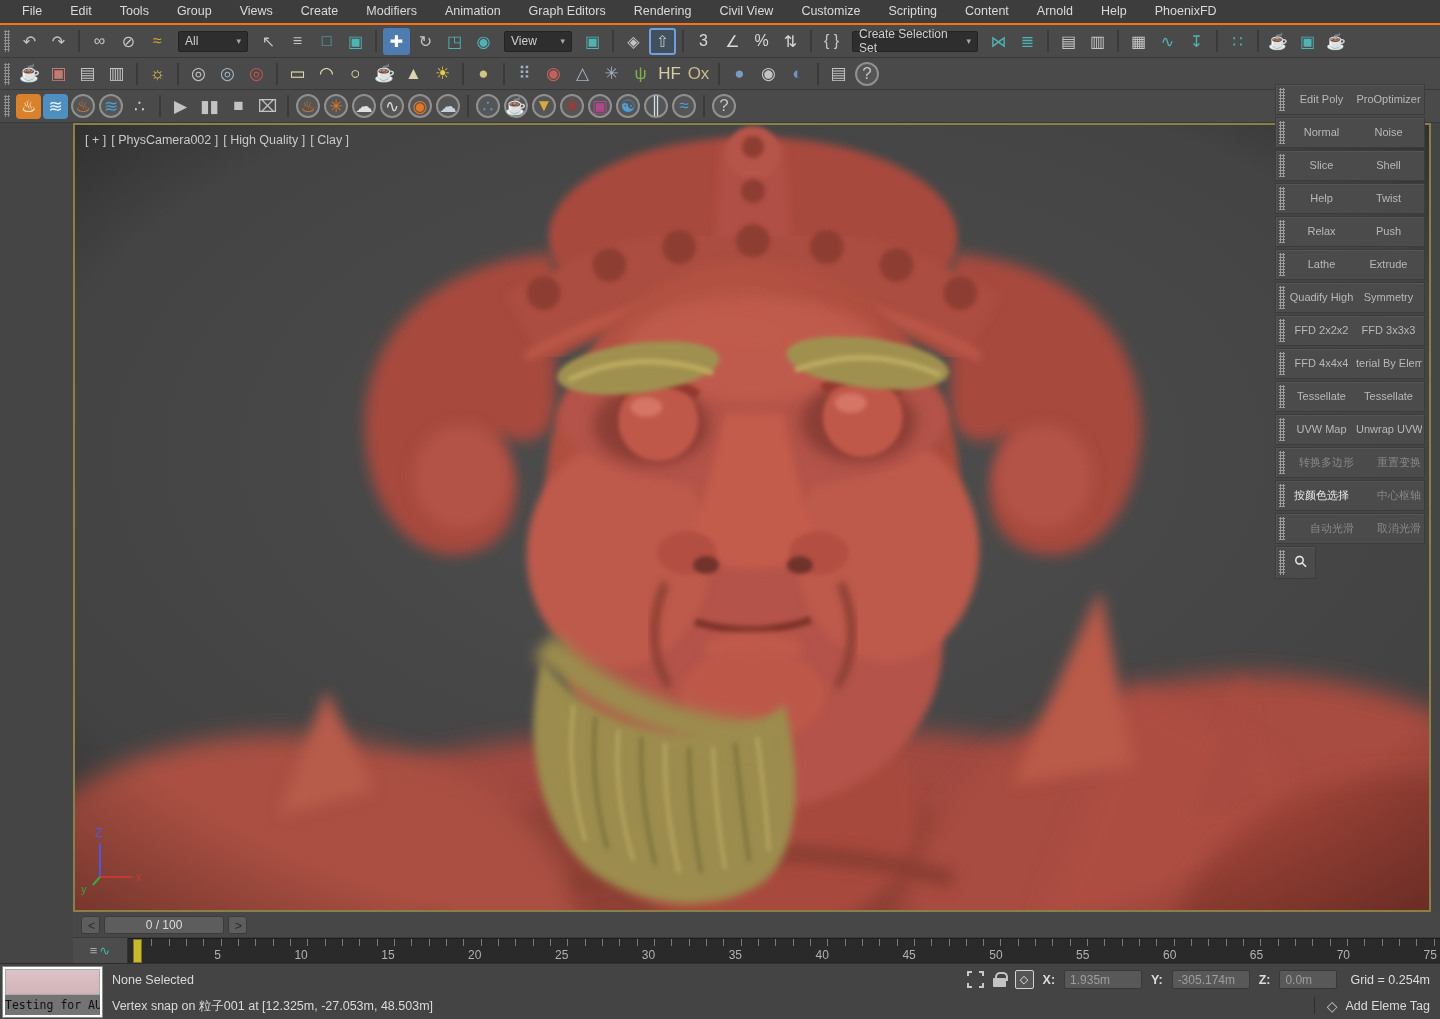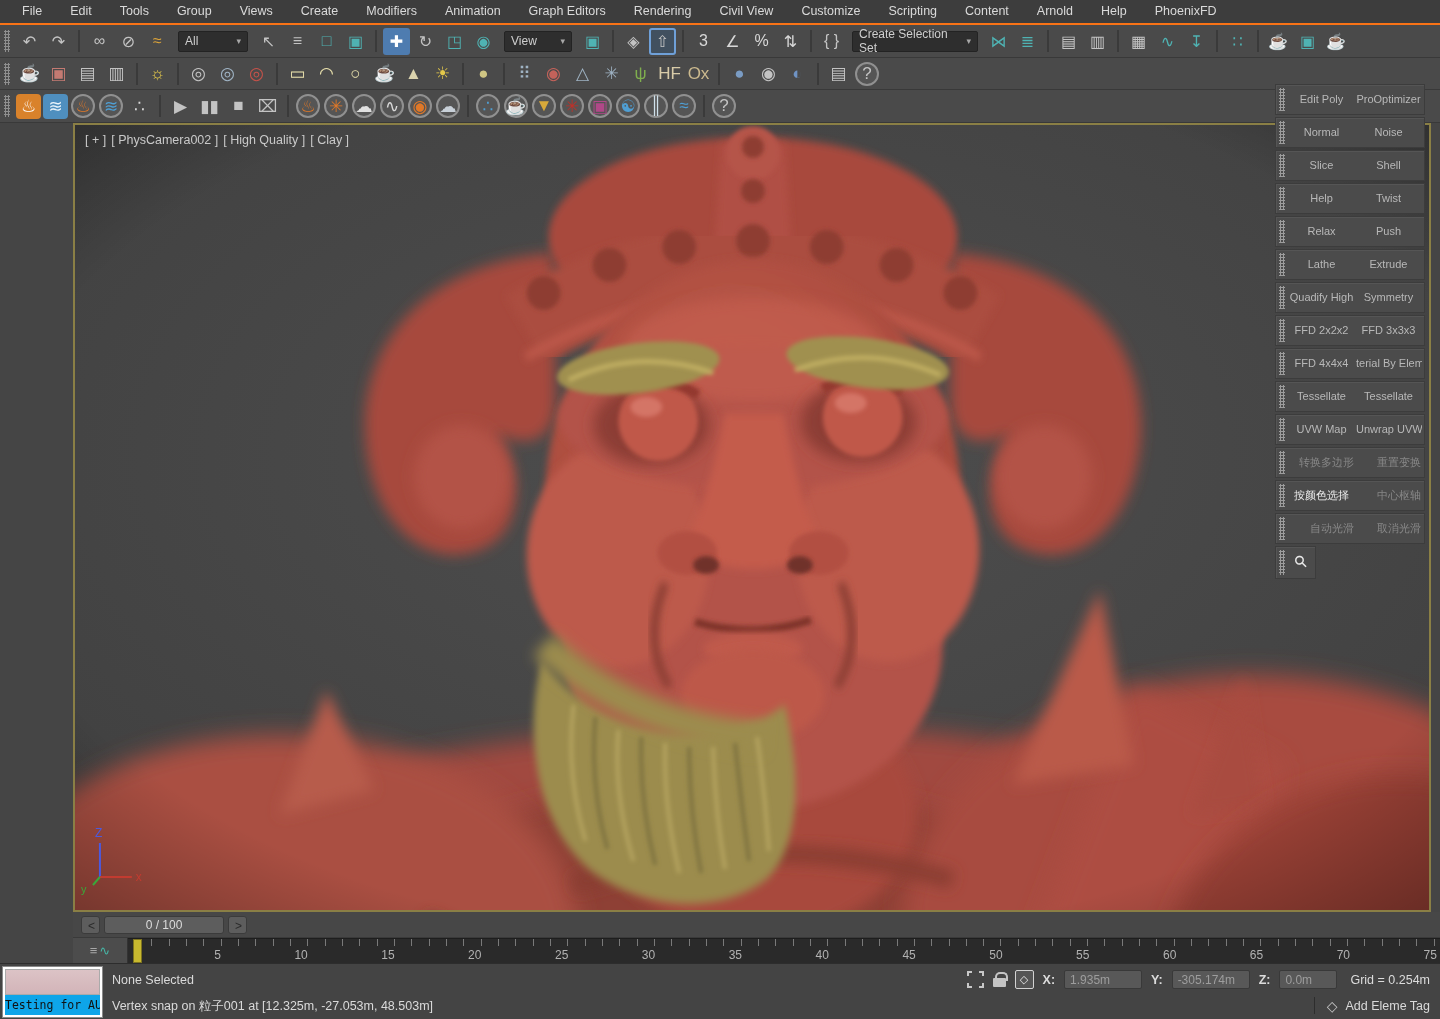--- a/index.html
+++ b/index.html
@@ -83,21 +83,21 @@
                   padding:0 3px 1px 6px; font-size:12px; color:#b2b2b2; }
   .playhead { position:absolute; left:5px; top:0; width:9px; height:100%; background:#c8b92f;
               border:1px solid #7e741f; cursor:ew-resize; }
 
   
   #statusbar { position:absolute; top:963px; left:0; width:1440px; height:56px; background:#444;
                border-top:1px solid #2d2d2d; font-size:12.5px; }
   #thumb-panel { position:absolute; left:2px; top:2px; width:101px; height:52px; border:1px solid #8a8a8a;
                  background:#fff; display:flex; flex-direction:column; padding:2px; }
   .thumb-img { flex:1; background:linear-gradient(#dcc3c6,#d2b4b8); border:1px solid #aaa; }
-  .thumb-caption { height:20px; background:#0ea5e9; color:#111; font-family:"DejaVu Sans Mono", monospace;
+  .thumb-caption { height:20px; background:#737373; color:#111; font-family:"DejaVu Sans Mono", monospace;
                    font-size:11.5px; line-height:20px; text-align:center; white-space:nowrap; overflow:hidden; }
   #prompt-line1 { position:absolute; left:112px; top:9px; color:#dadada; }
   #prompt-line2 { position:absolute; left:112px; top:34px; color:#dadada;text-align:right; }
   #coord-row { position:absolute; right:10px; top:6px; display:flex; align-items:center; gap:9px; }
   .corners-icon { width:17px; height:17px; background:
       linear-gradient(#c8c8c8,#c8c8c8) left 0 top 0/5px 2px,
       linear-gradient(#c8c8c8,#c8c8c8) left 0 top 0/2px 5px,
       linear-gradient(#c8c8c8,#c8c8c8) right 0 top 0/5px 2px,
       linear-gradient(#c8c8c8,#c8c8c8) right 0 top 0/2px 5px,
       linear-gradient(#c8c8c8,#c8c8c8) left 0 bottom 0/5px 2px,

